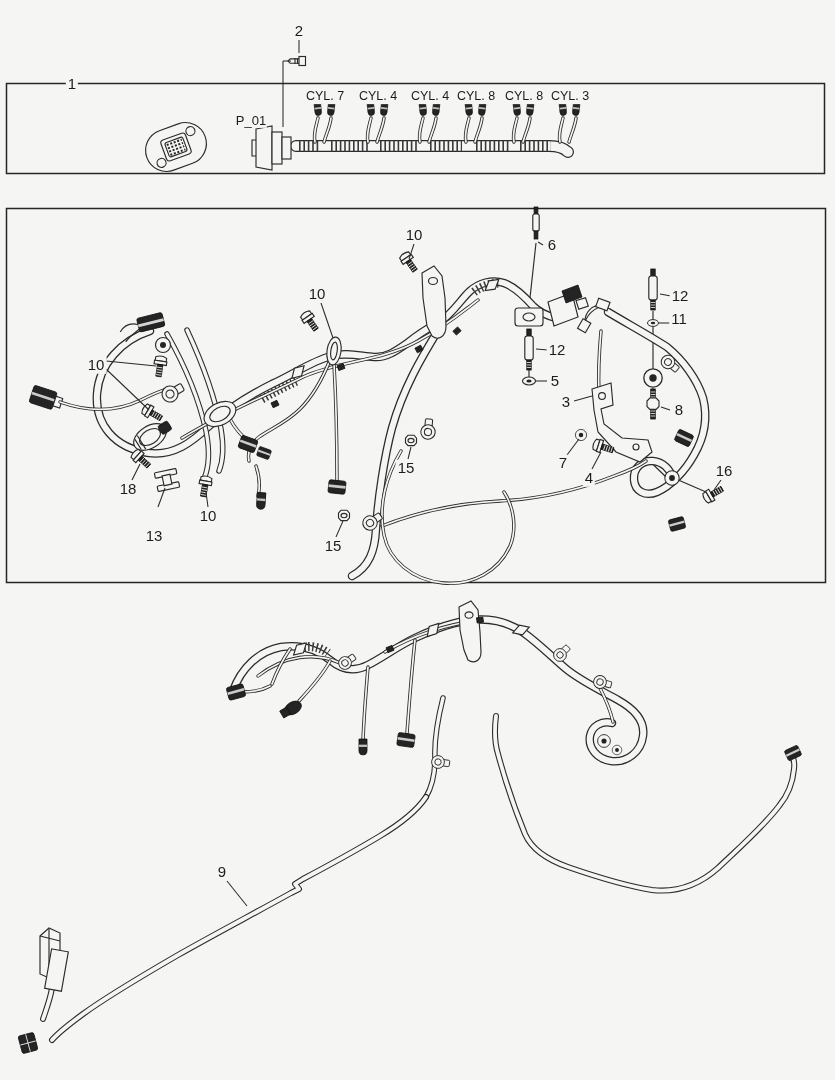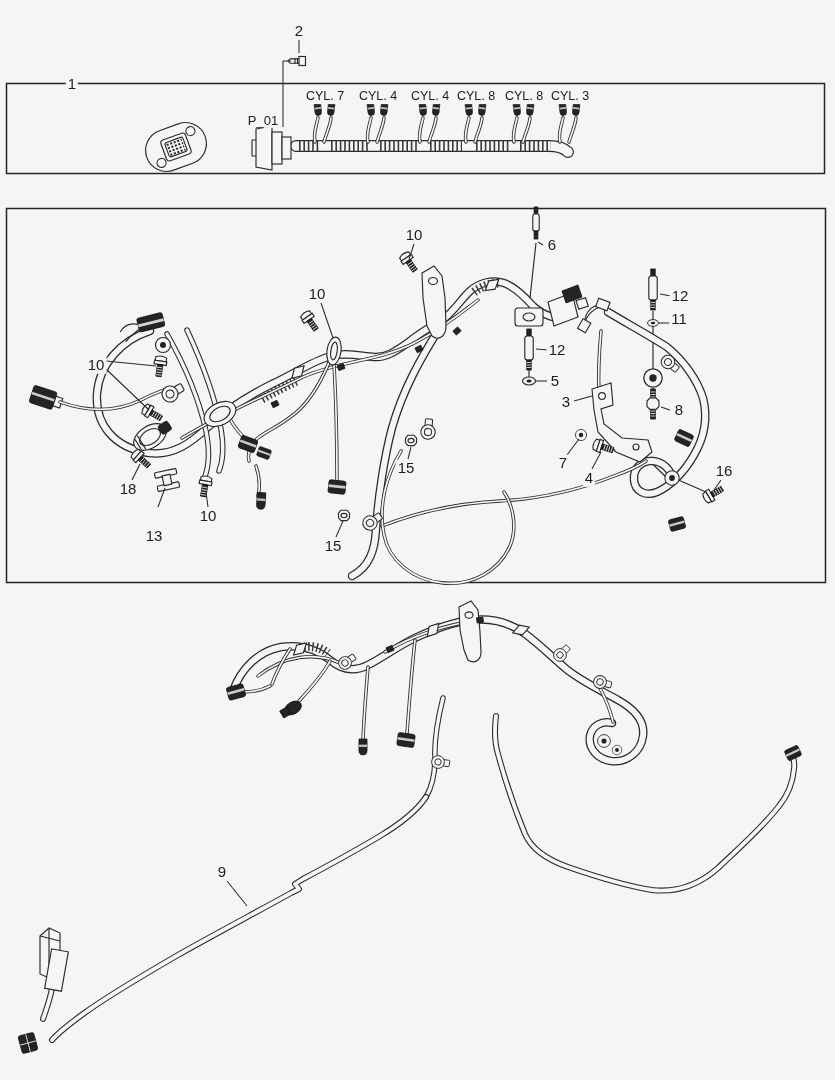--- a/index.html
+++ b/index.html
@@ -418,21 +418,21 @@
       <line x1="670" y1="410" x2="661" y2="407" class="lead"></line>
       <line x1="567" y1="455" x2="579" y2="439" class="lead"></line>
       <line x1="592" y1="469" x2="601" y2="452" class="lead"></line>
       <line x1="721" y1="480" x2="714" y2="490" class="lead"></line>
       <line x1="227" y1="881" x2="247" y2="906" class="lead"></line>
     </svg>
 
 <div id="labels">
       <div class="callout" style="left: 72px; top: 84px;">1</div>
       <div class="callout" style="left: 299px; top: 31px;">2</div>
-      <div class="plabel" style="left: 251px; top: 121px; margin-left: 12px;">P_01</div>
+      <div class="plabel" style="left: 251px; top: 121px;">P_01</div>
       <div class="cyl" style="left: 325px; top: 97px;">CYL. 7</div>
       <div class="cyl" style="left: 378px; top: 97px;">CYL. 4</div>
       <div class="cyl" style="left: 430px; top: 97px;">CYL. 4</div>
       <div class="cyl" style="left: 476px; top: 97px;">CYL. 8</div>
       <div class="cyl" style="left: 524px; top: 97px;">CYL. 8</div>
       <div class="cyl" style="left: 570px; top: 97px;">CYL. 3</div>
       <div class="callout" style="left: 414px; top: 235px;">10</div>
       <div class="callout" style="left: 552px; top: 245px;">6</div>
       <div class="callout" style="left: 680px; top: 296px;">12</div>
       <div class="callout" style="left: 679px; top: 319px;">11</div>

